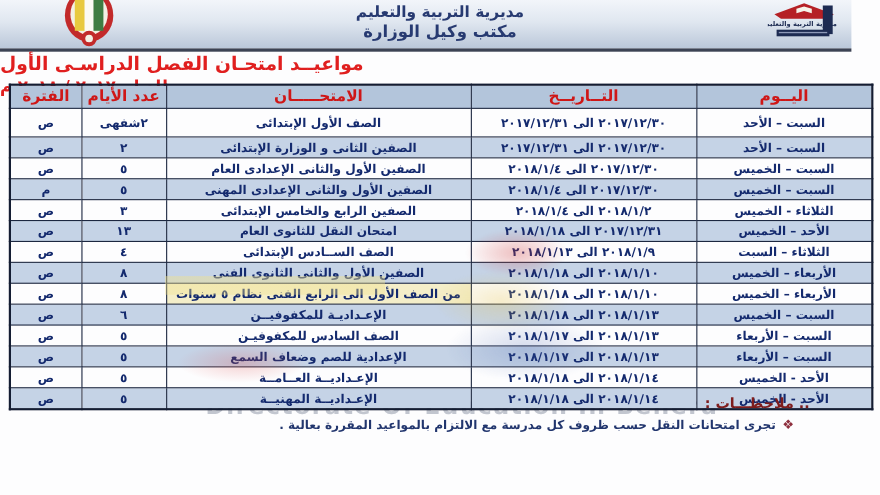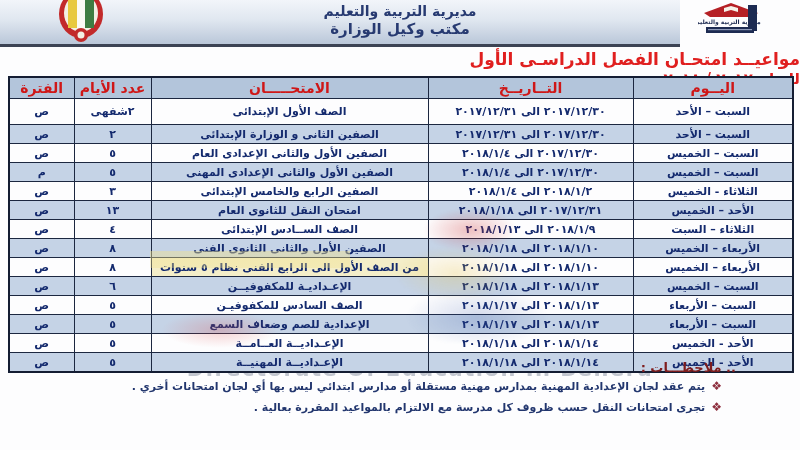--- a/index.html
+++ b/index.html
@@ -3,31 +3,31 @@
 <meta charset="utf-8">
 <style>
   html,body { margin:0; padding:0; }
   body {
     width:800px; height:450px; position:relative; overflow:hidden;
     background:#fdfdfe;
     font-family:"DejaVu Sans", sans-serif;
   }
   
   .topbar {
-    position:absolute; top:0; left:0; width:680px; height:44px;
+    position:absolute; top:0; left:0; width:774px; height:44px;
     background:linear-gradient(#f2f5fa 0%, #e0e7f0 45%, #bac7d9 100%);
     border-bottom:3px solid #3c4354;
   }
   .org { position:absolute; top:3px; left:0; width:800px; text-align:center; color:#273a71; }
   .org-l1 { font-size:14px; font-weight:bold; }
   .org-l2 { font-size:15px; font-weight:bold; margin-top:1px; }
   .crest { position:absolute; left:54px; top:-12px; width:54px; height:56px; }
   .minlogo { position:absolute; left:698px; top:1px; width:66px; height:42px; }
   
-  .title-block { position:absolute; top:49px; left:0; width:800px; text-align:right; color:#e01f1f; }
+  .title-block { position:absolute; top:49px; left:0; width:800px; text-align:left; color:#e01f1f; }
   .title-l1 { font-size:17px; font-weight:bold; letter-spacing:.5px; }
   .title-l2 { font-size:15px; font-weight:bold; margin-top:1px; }
   
   table.sched {
     position:absolute; top:76px; left:8px; width:784px;
     border-collapse:collapse; direction:rtl; table-layout:fixed;
     border:2px solid #141d33; z-index:2; background:transparent;
   }
   .sched th {
     background:#b3c5db; color:#cf1717; font-size:14px; font-weight:bold;
@@ -219,16 +219,15 @@
 </table>
 
 <div class="wm wm-emblem"></div>
 <div class="wm wm-yellow-row"></div>
 <div class="wm wm-red-left"></div>
 <div class="wm wm-en">Directorate Of Education In Behera</div>
 
 <div class="notes">
   <div class="notes-header">.. ملاحظـــات :</div>
   <div id="notes-list">
-      <div class="note-line"><span class="bullet">❖</span><span>يتم عقد لجان الإعدادية المهنية بمدارس مهنية مستقلة أو مدارس ابتدائي ليس بها أي لجان امتحانات أخري .</span></div>
       <div class="note-line"><span class="bullet">❖</span><span>تجرى امتحانات النقل حسب ظروف كل مدرسة مع الالتزام بالمواعيد المقررة بعالية .</span></div>
     </div>
 </div>
 
 </body></html>

